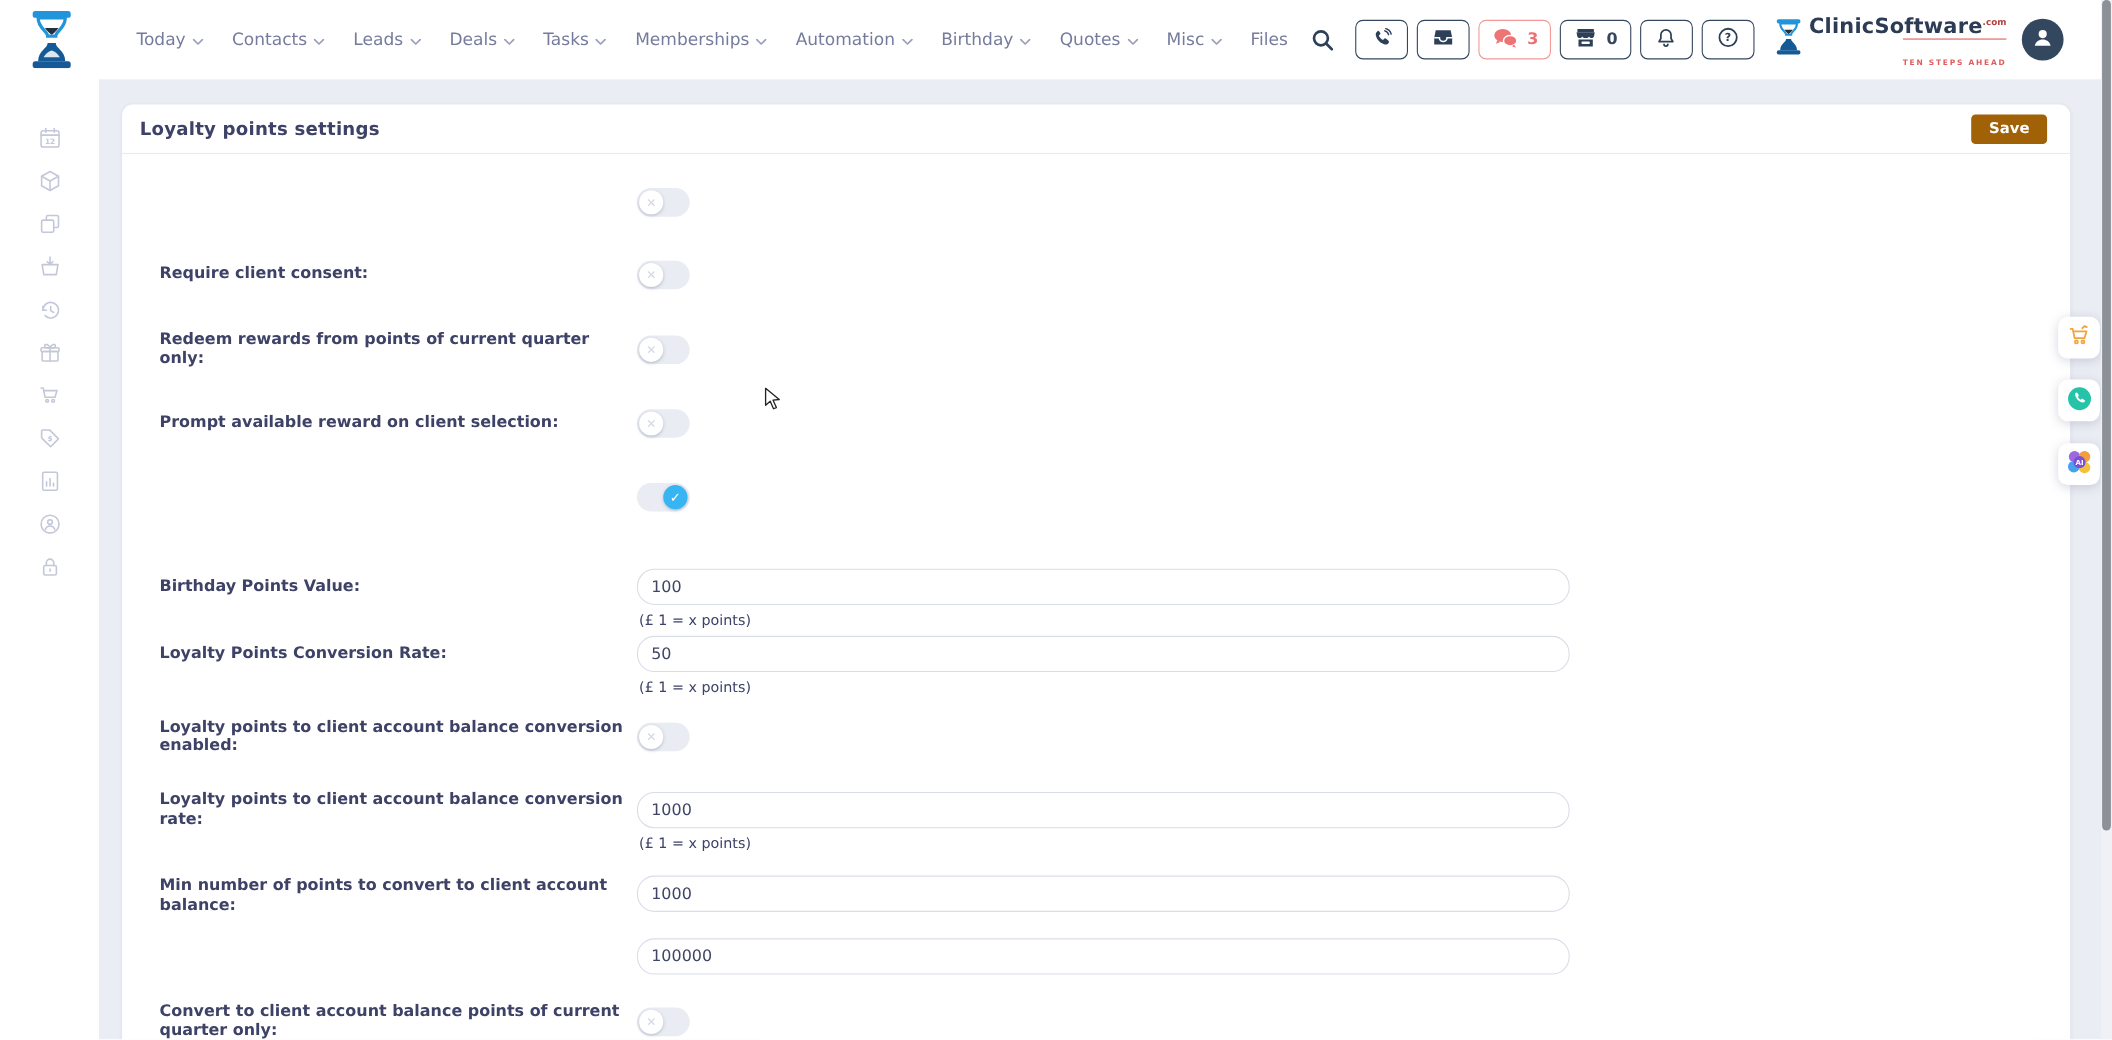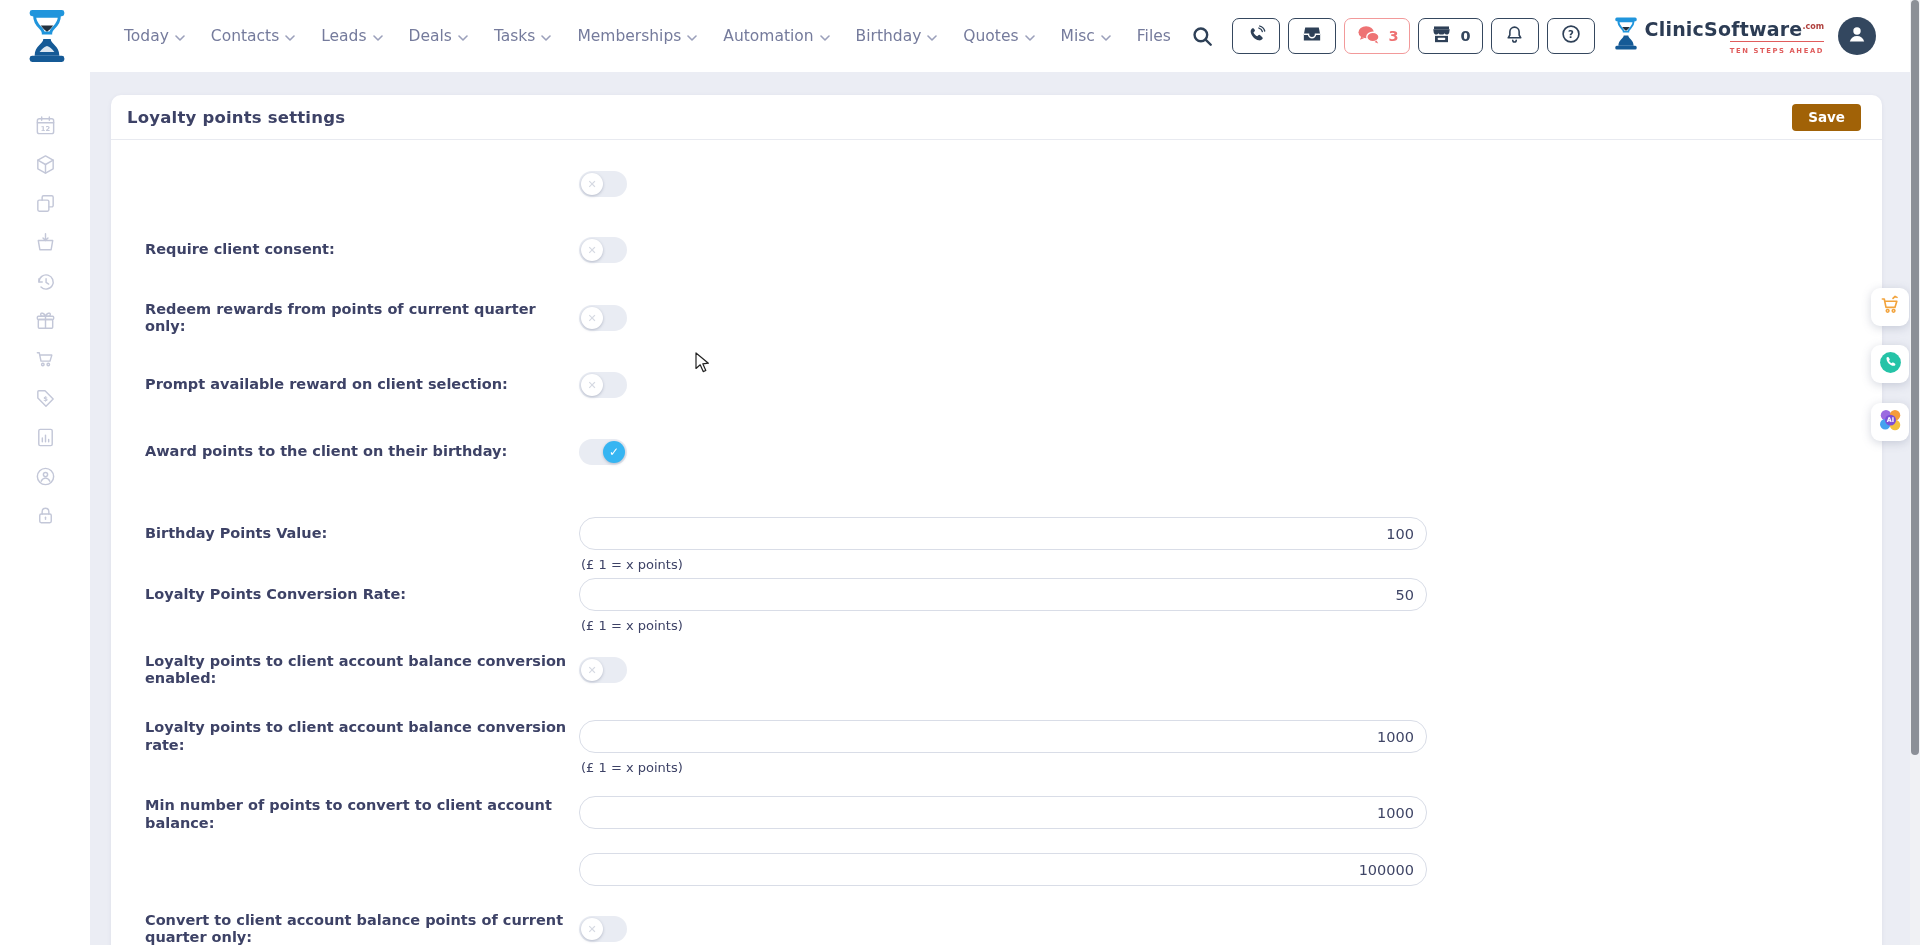--- a/index.html
+++ b/index.html
@@ -18,21 +18,21 @@
   .tb-search { margin-right:10px; cursor:pointer; display:flex; align-items:center; }
   .tb-btn { height:36px; min-width:48px; padding:0 11px; border:1.6px solid #35475e; border-radius:7px;
     display:flex; align-items:center; justify-content:center; gap:7px; background:#fff; cursor:pointer; }
   .tb-btn.red { border-color:#f2999a; }
   .tb-badge { font-size:14.5px; font-weight:bold; color:#35475e; }
   .tb-btn.red .tb-badge { color:#ee7172; }
   .logo-block { display:flex; align-items:center; gap:6px; margin-left:10px; margin-right:6px; }
   .logo-text-col { display:flex; flex-direction:column; align-items:flex-end; }
   .logo-word { font-size:19px; font-weight:600; color:#2c3c54; letter-spacing:.2px; line-height:20px; }
   .logo-word sup { font-size:8px; color:#b0413e; font-weight:bold; letter-spacing:0; }
-  .logo-tagline { font-size:6.8px; color:#e05c5c; letter-spacing:1.6px; font-weight:bold; border-top:1px solid #e05c5c; padding-top:5px; margin-top:1px; }
+  .logo-tagline { font-size:6.8px; color:#e05c5c; letter-spacing:1.6px; font-weight:bold; border-top:1px solid #e05c5c; padding-top:17px; margin-top:1px; }
   .avatar { width:38px; height:38px; border-radius:50%; background:#33475f; display:flex; align-items:center; justify-content:center; cursor:pointer; }
 
   
   .sidebar { position:absolute; left:0; top:72px; width:90px; height:873px; background:#fff; z-index:10;
     display:flex; flex-direction:column; align-items:center; padding-top:44px; gap:16px; }
   .side-icon { width:23px; height:23px; cursor:pointer; display:flex; align-items:center; justify-content:center; }
 
   
   .content { position:absolute; left:90px; top:72px; width:1830px; height:873px; background:#ebedf4; }
   .card { position:absolute; left:21px; top:23px; width:1771px; height:1060px; background:#fff;
@@ -47,21 +47,21 @@
   .form-row .flabel { width:434px; font-size:14.5px; font-weight:600; color:#3d4266; line-height:1.2; }
   .ctrl { position:absolute; left:434px; top:0; }
 
   .toggle { width:48px; height:26px; border-radius:13px; background:#e9ecf3; position:relative; cursor:pointer; }
   .knob { position:absolute; top:2px; left:2px; width:22px; height:22px; border-radius:50%; background:#fff;
     box-shadow:0 1px 3px rgba(80,90,120,.35); display:flex; align-items:center; justify-content:center;
     font-size:11px; color:#d5d9e2; font-weight:bold; }
   .toggle.on .knob { left:24px; background:#36b5f2; color:#fff; font-size:12px; }
 
   .text-input { width:848px; height:33px; border:1px solid #d9dde7; border-radius:16px; padding:0 12px;
-    font-size:14.5px; color:#3f4566; font-family:inherit; background:#fff; outline:none;text-align:right; }
+    font-size:14.5px; color:#3f4566; font-family:inherit; background:#fff; outline:none; }
   .hint { position:absolute; left:436px; top:40px; font-size:13px; color:#3d4266; }
 
   
   .float-btn { position:absolute; width:38px; height:38px; background:#fff; border-radius:9px; z-index:30;
     box-shadow:0 2px 10px rgba(100,110,140,.28); display:flex; align-items:center; justify-content:center; cursor:pointer; }
 
   
   .scrollbar { position:absolute; right:0; top:0; width:10px; height:945px; background:#f0f1f4; z-index:40; }
   .scroll-thumb { position:absolute; top:0; left:1px; width:8px; height:755px; background:#8c9097; border-radius:4px; }
 
@@ -356,21 +356,20 @@
           </div>
           <div class="form-row" style="top: 277px; height: 26px;">
             <span class="flabel">Prompt available reward on client selection:</span>
             <div class="ctrl">
               <div class="toggle">
                 <span class="knob">✕</span>
               </div>
             </div>
           </div>
           <div class="form-row" style="top: 344px; height: 26px;">
-            <span class="flabel">Award points to the client on their birthday:</span>
             <div class="ctrl">
               <div class="toggle on">
                 <span class="knob">✓</span>
               </div>
             </div>
           </div>
           <div class="form-row" style="top: 422px; height: 33px;">
             <span class="flabel">Birthday Points Value:</span>
             <div class="hint">(£ 1 = x points)</div>
             <div class="ctrl"><input class="text-input" type="text" value="100" style=""></div>

